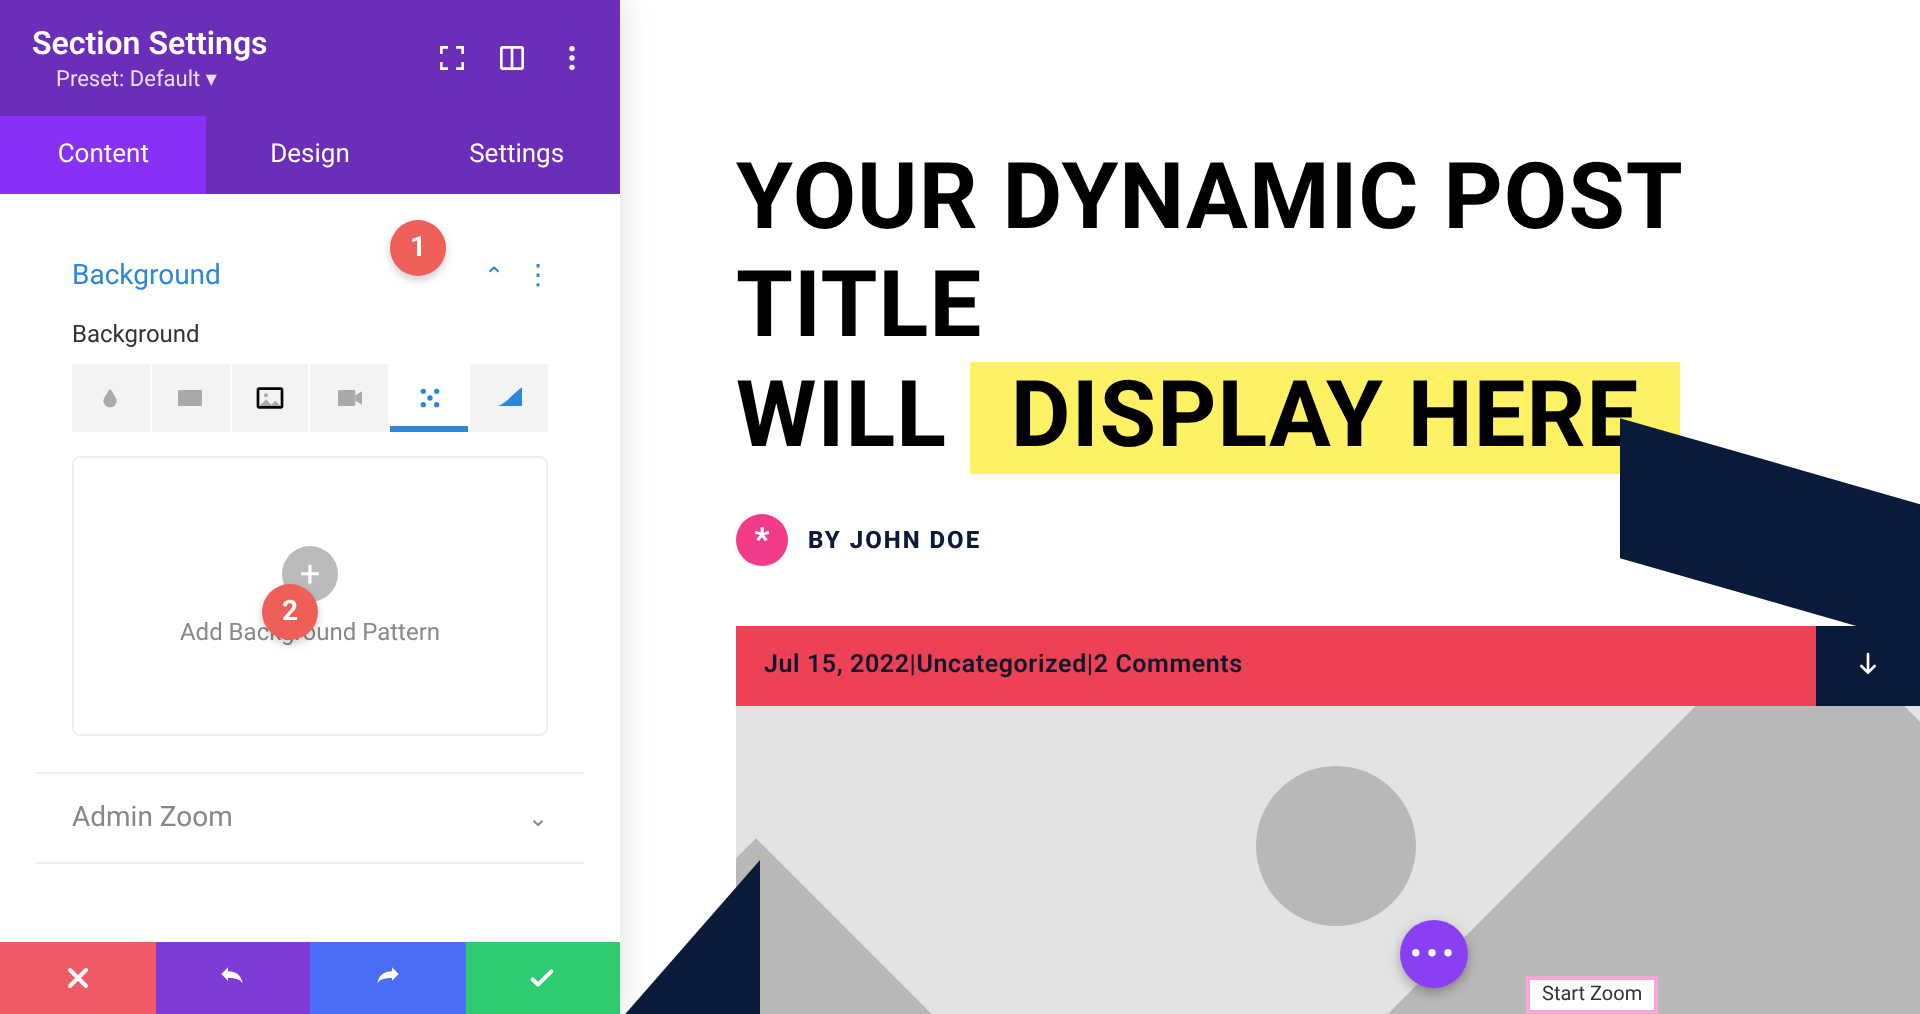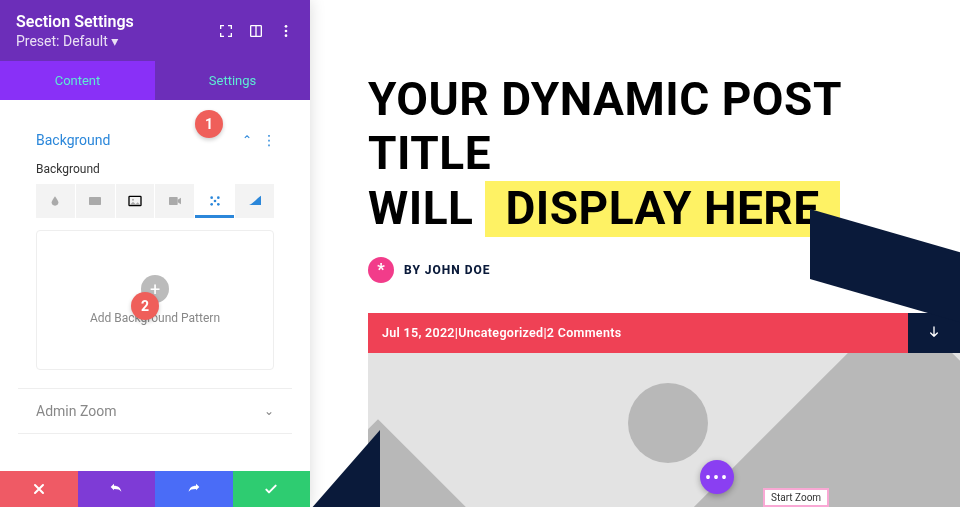--- a/index.html
+++ b/index.html
@@ -2,27 +2,27 @@
 <html><head>
 <meta charset="utf-8">
 <style>
 * { margin: 0; padding: 0; box-sizing: border-box; font-family: -apple-system, BlinkMacSystemFont, "Segoe UI", Roboto, sans-serif; }
 body { width: 960px; height: 507px; background: #fff; overflow: hidden; position: relative; }
 
 
 .panel { position: absolute; left: 0; top: 0; width: 310px; height: 507px; background: #fff; display: flex; flex-direction: column; box-shadow: 0 0 15px rgba(0,0,0,0.15); }
 .panel-header { background: #6c2eb9; color: #fff; padding: 12px 16px; display: flex; align-items: center; justify-content: space-between; }
 .panel-title { font-size: 16px; font-weight: 600; }
-.preset { font-size: 14px; opacity: 0.85; margin-top: 2px; }
+.preset { font-size: 11px; opacity: 0.85; margin-top: 2px; margin-left: 12px; }
 .header-icons { display: flex; gap: 14px; align-items: center; }
 .header-icon { width: 16px; height: 16px; display: flex; align-items: center; justify-content: center; cursor: pointer; }
 .header-icon svg { width: 16px; height: 16px; fill: #fff; }
 
 .tabs { display: flex; background: #6c2eb9; }
-.tab { flex: 1; text-align: center; padding: 12px 0; font-size: 13px; color: #5eead4; cursor: pointer; }
+.tab { flex: 1; text-align: center; padding: 12px 0; font-size: 13px; color: #ffffff; cursor: pointer; }
 .tab.active { background: #8930f7; }
 
 .section-body { flex: 1; overflow: auto; padding: 18px; }
 .accordion { border-bottom: 1px solid #eee; }
 .accordion-head { display: flex; align-items: center; justify-content: space-between; padding: 14px 18px; cursor: pointer; }
 .accordion-title { font-size: 14px; color: #2b87da; }
 .accordion-title.dim { color: #888; }
 .accordion-actions { display: flex; gap: 10px; align-items: center; }
 .chev { color: #2b87da; font-size: 12px; }
 .chev.dim { color: #888; }
@@ -57,21 +57,21 @@
 
 
 .preview { position: absolute; left: 368px; top: 0; right: 0; height: 507px; background: #fff; overflow: hidden; }
 .post-title { font-family: "Arial Black", Impact, sans-serif; font-size: 46px; font-weight: 700; line-height: 1.18; color: #000000; letter-spacing: 0.5px; margin-top: 72px; }
 .post-title .hl { background: #fef264; padding: 0 20px 2px; }
 .byline { display: flex; align-items: center; gap: 10px; margin-top: 22px; }
 .star-badge { width: 26px; height: 26px; border-radius: 50%; background: #f23c8a; color: #fff; display: flex; align-items: center; justify-content: center; font-size: 16px; font-weight: 900; }
 .byline-text { font-size: 12px; font-weight: 800; letter-spacing: 1px; color: #0a1a3a; }
 
 .meta-bar { margin-top: 30px; height: 40px; display: flex; align-items: center; position: relative; }
-.meta-left { flex: 1; background: #ef4155; color: #ffffff; padding: 0 14px; height: 40px; display: flex; align-items: center; font-family: monospace; font-size: 12.5px; font-weight: 600; letter-spacing: 0.3px; }
+.meta-left { flex: 1; background: #ef4155; color: #0f172a; padding: 0 14px; height: 40px; display: flex; align-items: center; font-family: monospace; font-size: 12.5px; font-weight: 600; letter-spacing: 0.3px; }
 .meta-right { width: 52px; height: 40px; background: #0a1a3a; color: #fff; display: flex; align-items: center; justify-content: center; cursor: pointer; }
 .meta-right svg { width: 16px; height: 16px; fill: #fff; }
 
 .image-ph { height: 220px; background: #e3e3e3; position: relative; overflow: hidden; }
 .mountain { position: absolute; bottom: -40px; width: 320px; height: 220px; background: #b8b8b8; transform: rotate(45deg); }
 .mountain.m1 { left: -120px; bottom: -160px; width: 260px; height: 260px; }
 .mountain.m2 { right: -90px; bottom: -90px; width: 300px; height: 300px; }
 .sun { position: absolute; left: 44%; top: 30px; width: 80px; height: 80px; border-radius: 50%; background: #b8b8b8; }
 
 .triangle-deco { position: absolute; right: -10px; top: 255px; width: 160px; height: 70px; background: #0a1a3a; transform: skewY(16deg); transform-origin: right; z-index: 2; }
@@ -111,20 +111,21 @@
             <circle cx="12" cy="5" r="2"></circle>
             <circle cx="12" cy="12" r="2"></circle>
             <circle cx="12" cy="19" r="2"></circle>
           </svg>
         </span>
     </div>
   </div>
 
   <div class="tabs">
     <div class="tab active">Content</div>
+    <div class="tab">Design</div>
     <div class="tab">Settings</div>
   </div>
 
   <div class="section-body">
     <div class="accordion">
       <div class="accordion-head">
         <span class="accordion-title">Background</span>
         <span class="accordion-actions">
           <span class="chev">⌃</span>
           <span class="drag-dots">⋮</span>

